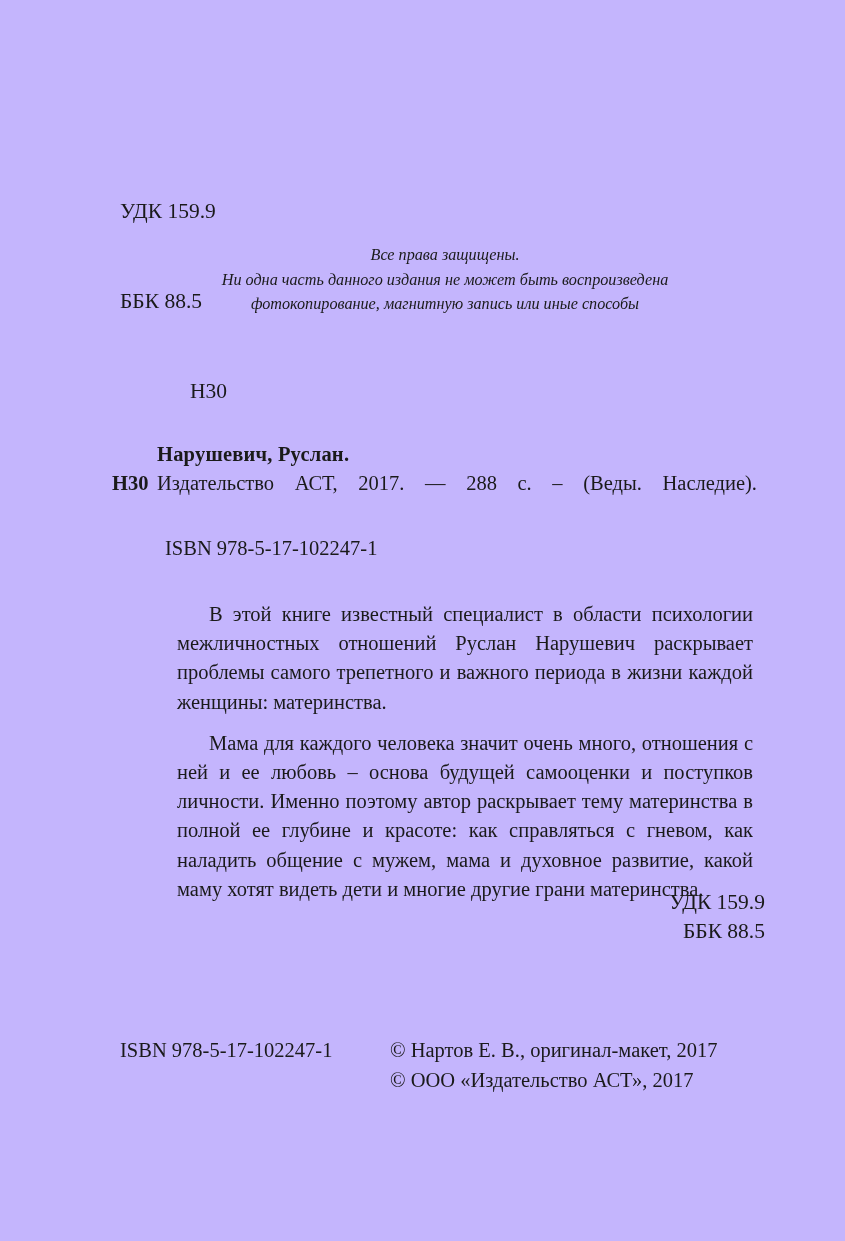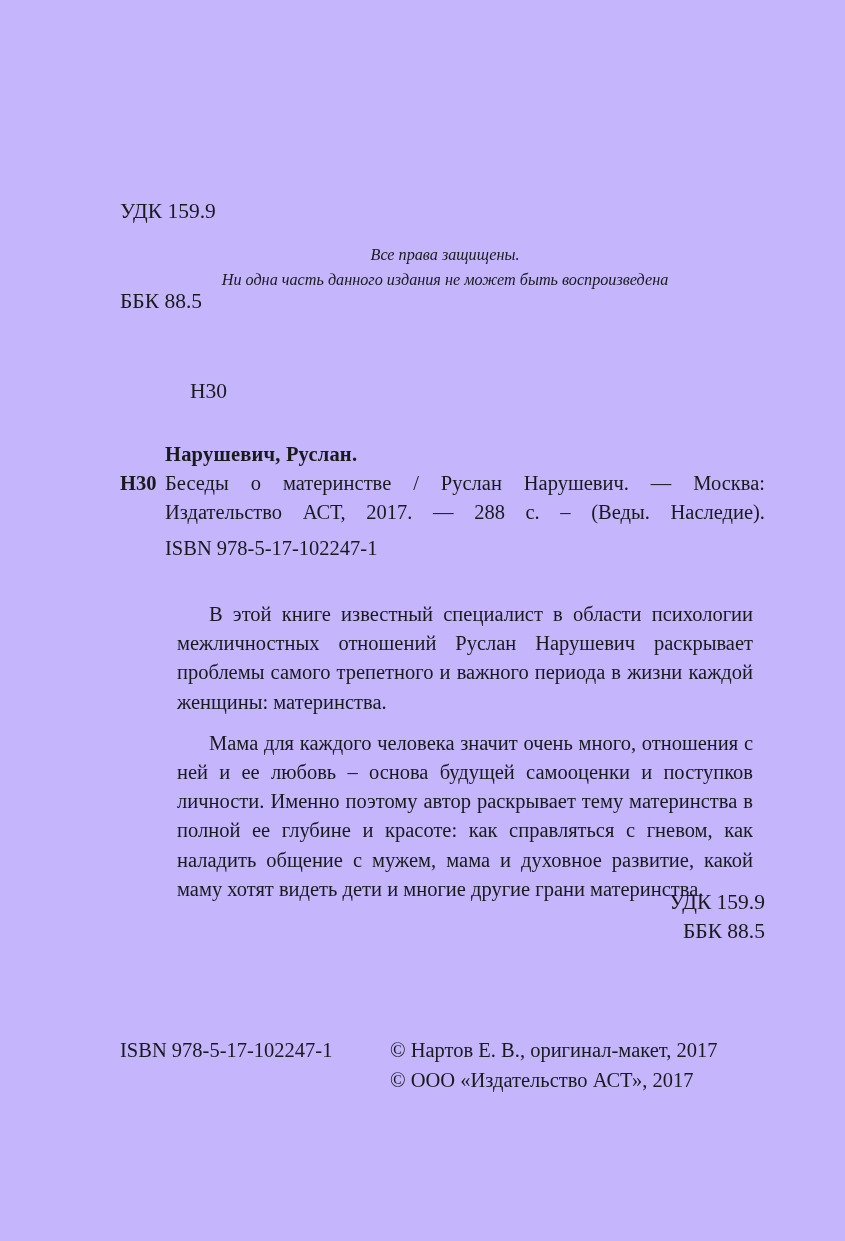--- a/index.html
+++ b/index.html
@@ -52,21 +52,21 @@
     line-height: 24.6px;
   }
   .rights .rights-line {
     display: block;
     white-space: nowrap;
   }
 
   
   .citation {
     position: absolute;
-    left: 120px;
+    left: 112px;
     top: 440px;
     width: 645px;
     font-size: 20.5px;
     line-height: 29px;
   }
   .citation-author {
     margin-left: 45px;
     font-weight: bold;
     letter-spacing: 0.2px;
   }
@@ -162,28 +162,28 @@
 
   <div class="class-codes">
     <span class="code-line">УДК 159.9</span>
     <span class="code-line">ББК 88.5</span>
     <span class="code-indent">Н30</span>
   </div>
 
   <div class="rights">
     <span class="rights-line">Все права защищены.</span>
     <span class="rights-line">Ни одна часть данного издания не может быть воспроизведена</span>
+    <span class="rights-line">фотокопирование, магнитную запись или иные способы</span>
   </div>
 
   <div class="citation">
     <div class="citation-author">Нарушевич, Руслан.</div>
     <div class="citation-body">
       <span class="citation-mark">Н30</span>
       <div class="citation-text">
-        <span class="cit-l1">Беседы о материнстве / Руслан Нарушевич. — Москва:</span>
         <span class="cit-l2">Издательство АСТ, 2017. — 288 с. –  (Веды. Наследие).</span>
       </div>
     </div>
   </div>
 
   <div class="isbn-upper">ISBN 978-5-17-102247-1</div>
 
   <div class="annotation">
     <p>В этой книге известный специалист в области психологии межличностных отношений Руслан Нарушевич раскрывает проблемы самого трепетного и важного периода в жизни каждой женщины: материнства.</p>
     <p>Мама для каждого человека значит очень много, отношения с ней и ее любовь – основа будущей самооценки и поступков личности. Именно поэтому автор раскрывает тему материнства в полной ее глубине и красоте: как справляться с гневом, как наладить общение с мужем, мама и духовное развитие, какой маму хотят видеть дети и многие другие грани материнства.</p>

